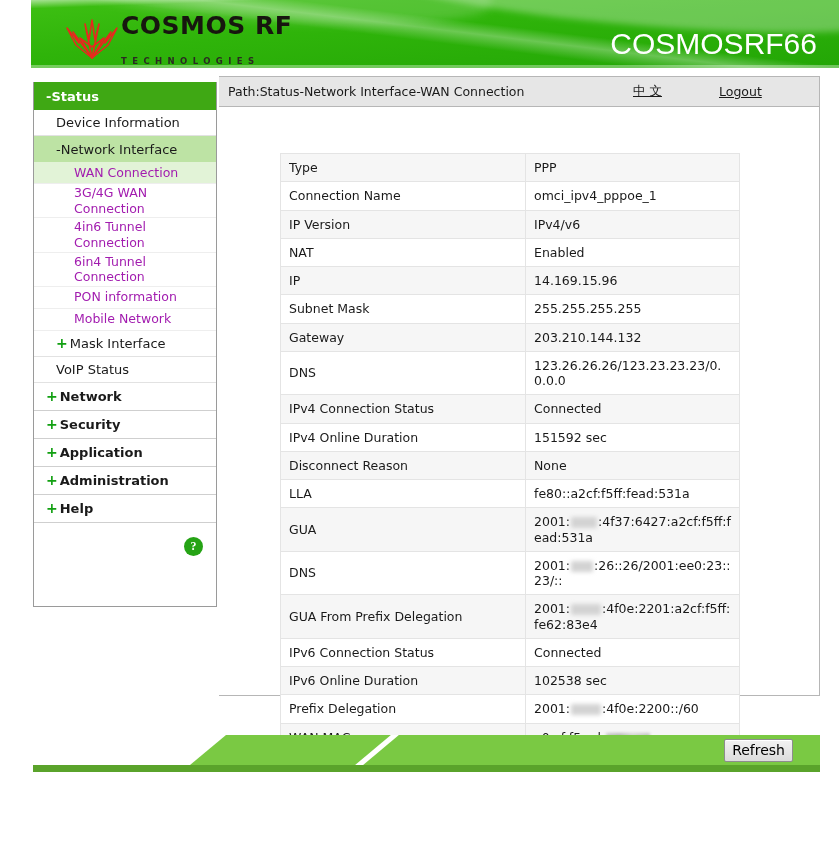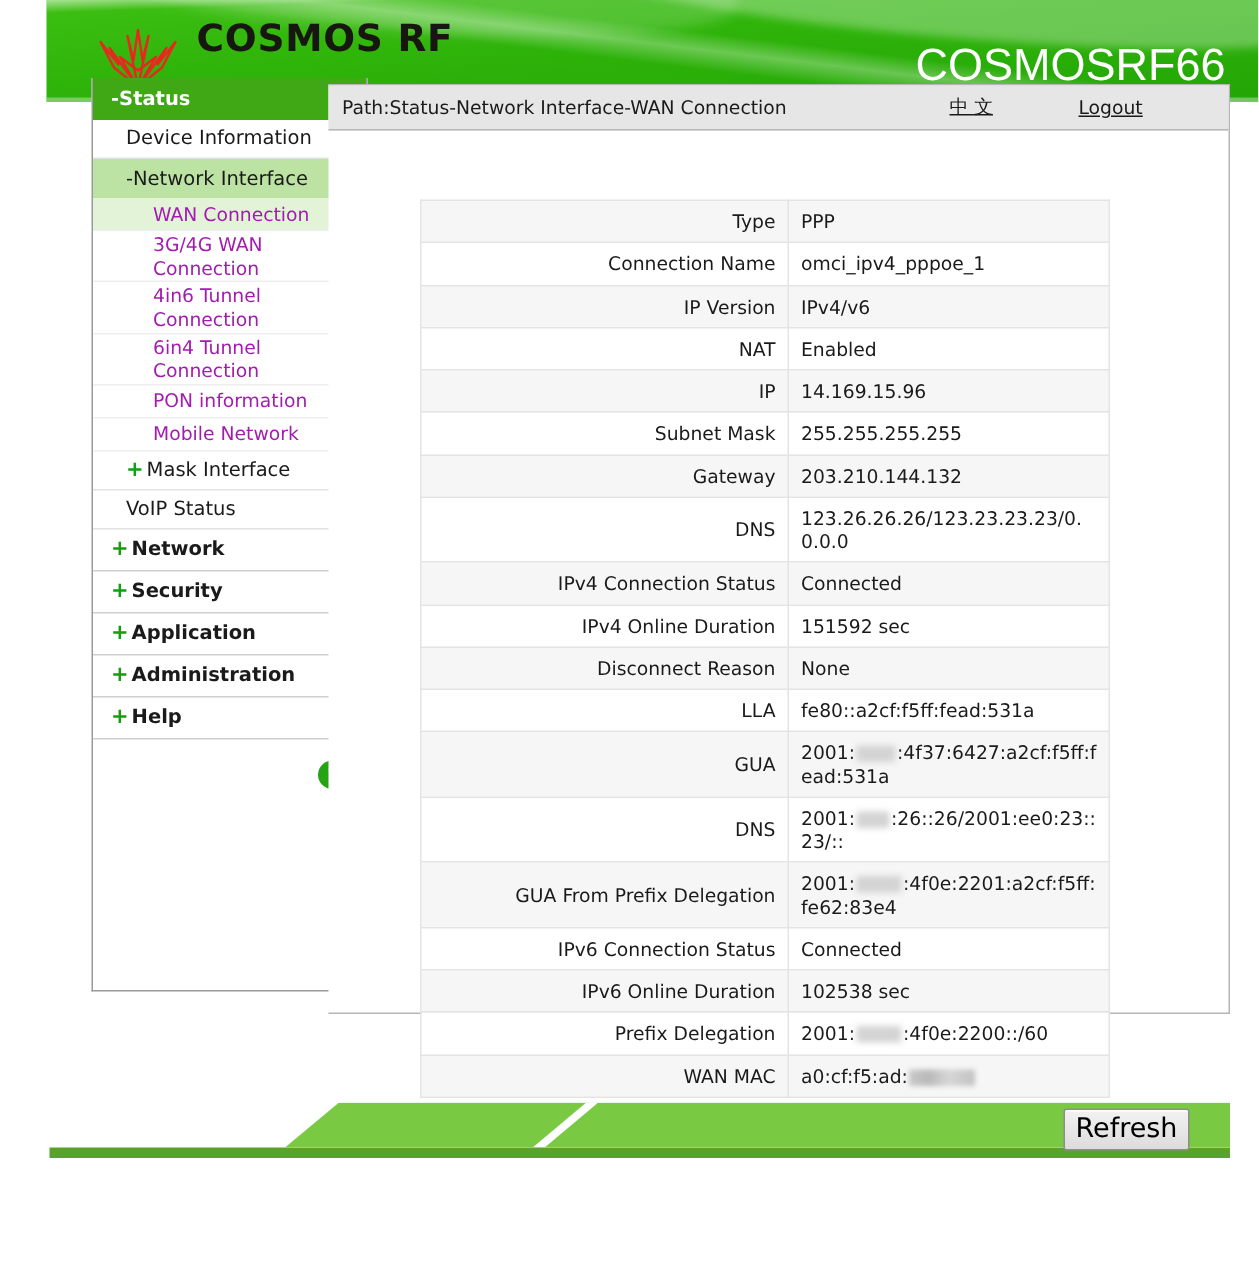--- a/index.html
+++ b/index.html
@@ -59,21 +59,20 @@
     height: 3px;
     background: rgba(255,255,255,0.35);
   }
 
   .logo-wrap {
     position: absolute;
     left: 32px;
     top: 13px;
     display: flex;
     align-items: center;
-    gap: 10px;
   }
   .logo-mark { width: 58px; height: 42px; display: block; }
   .logo-text { line-height: 1; }
   .logo-name {
     font-family: "DejaVu Sans", "Liberation Sans", sans-serif;
     font-size: 25px;
     font-weight: bold;
     color: #17160f;
     letter-spacing: 0.5px;
   }
@@ -90,28 +89,27 @@
     top: 27px;
     font-size: 30px;
     color: #ffffff;
     font-family: "Liberation Sans", sans-serif;
   }
 
   
   .sidebar {
     position: absolute;
     left: 33px;
-    top: 52px;
+    top: 82px;
     width: 184px;
     border: 1px solid #9a9a9a;
     border-top: none;
     box-sizing: border-box;
     background: #ffffff;
-    height: 609px;
-    margin-left: 28px;
+    height: 525px;
   }
   .nav-l1 {
     height: 28px;
     display: flex;
     align-items: center;
     padding-left: 12px;
     box-sizing: border-box;
     font-size: 13px;
     font-weight: bold;
     color: #1a1a1a;
@@ -179,21 +177,21 @@
     align-items: center;
     justify-content: center;
     cursor: pointer;
     font-family: "Liberation Serif", serif;
   }
 
   
   .content {
     position: absolute;
     left: 219px;
-    top: 56px;
+    top: 76px;
     width: 601px;
     height: 620px;
     border: 1px solid #b6b6b6;
     border-left: none;
     box-sizing: border-box;
     background: #ffffff;
   }
   .pathbar {
     height: 30px;
     background: #e6e6e6;
@@ -243,21 +241,21 @@
   table.info td {
     border: 1px solid #e4e4e4;
     font-size: 12.5px;
     color: #1a1a1a;
     padding: 6px 8px;
     vertical-align: middle;
     line-height: 1.22;
   }
   td.k {
     width: 228px;
-    text-align: right;
+    text-align: left;
     padding-right: 9px;
     margin-top: 24px;
   }
   td.v { text-align: left; word-break: break-all; }
 
   .redact {
     display: inline-block;
     vertical-align: -2px;
     height: 11px;
     border-radius: 1px;
@@ -315,21 +313,21 @@
     width: 100%;
     height: 7px;
     background: #5aa32b;
   }
   .refresh-btn {
     position: absolute;
     right: 27px;
     top: 4px;
     min-width: 50px;
     padding: 2px 7px 3px;
-    font-size: 18px;
+    font-size: 14px;
     color: #000000;
     background: linear-gradient(180deg,#f2f2f2,#dcdcdc);
     border: 1px solid #8d8d8d;
     border-radius: 2px;
     box-shadow: inset 0 1px 0 #ffffff;
     cursor: pointer;
     font-family: "DejaVu Sans", sans-serif;
     text-align: center;
   }
 </style>

